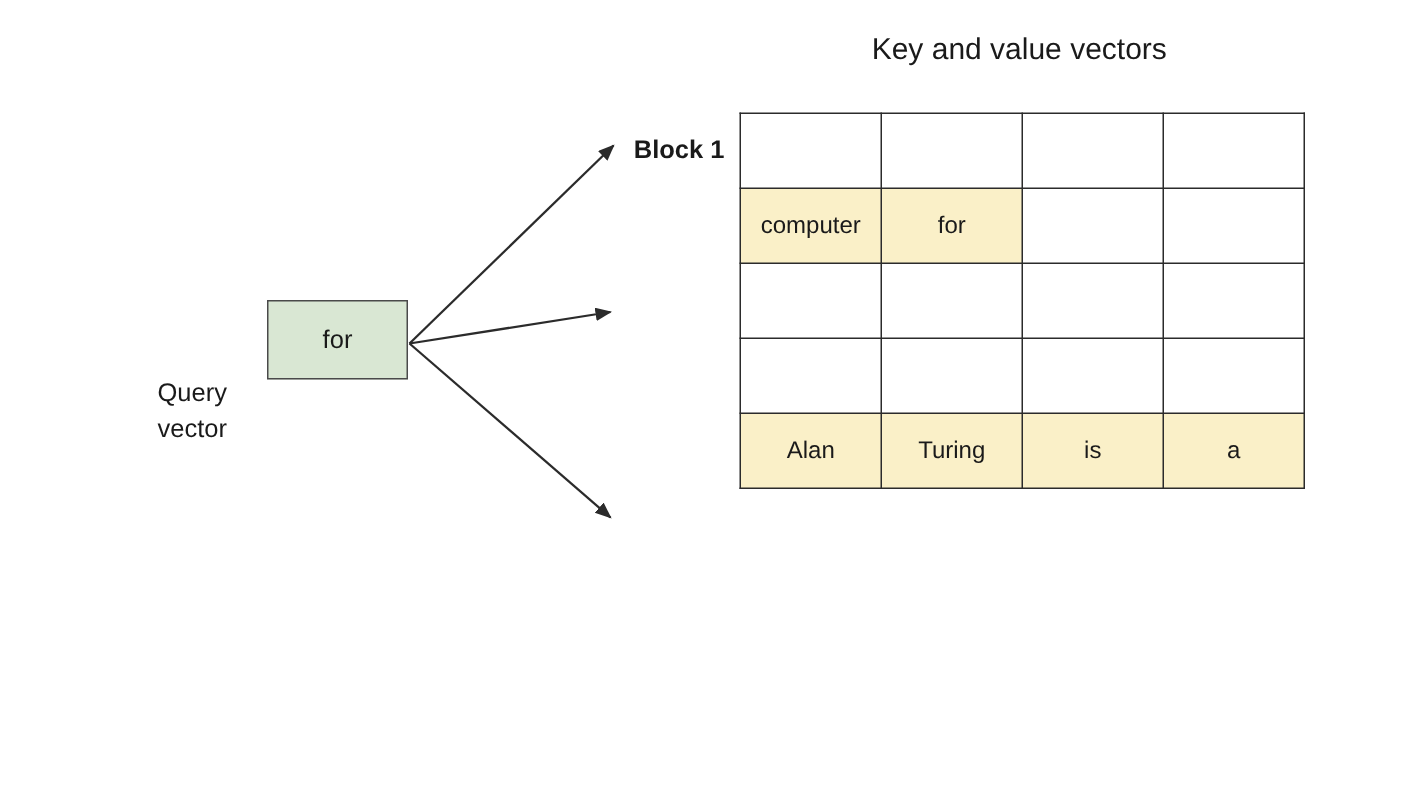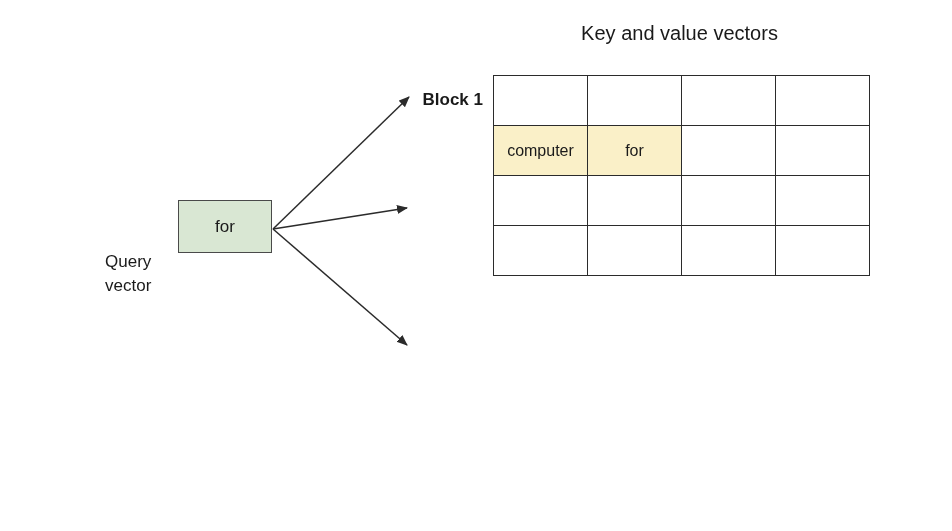--- a/index.html
+++ b/index.html
@@ -126,20 +126,26 @@
           <td data-hl="n"></td>
           <td data-hl="n"></td>
           <td data-hl="n"></td>
         </tr>
         <tr>
           <td data-hl="n"></td>
           <td data-hl="n"></td>
           <td data-hl="n"></td>
           <td data-hl="n"></td>
         </tr>
+        <tr>
+          <td data-hl="y">Alan</td>
+          <td data-hl="y">Turing</td>
+          <td data-hl="y">is</td>
+          <td data-hl="y">a</td>
+        </tr>
       </tbody>
   </table>
 
   <svg class="arrows" viewBox="0 0 952 531">
     <defs>
       <marker id="ah" markerUnits="userSpaceOnUse" markerWidth="12" markerHeight="10" refX="10" refY="4.5" orient="auto">
         <path d="M0,0 L11,4.5 L0,9 z" fill="#2b2b2b"></path>
       </marker>
     </defs>
     <line x1="273" y1="229" x2="409" y2="97" marker-end="url(#ah)"></line>

